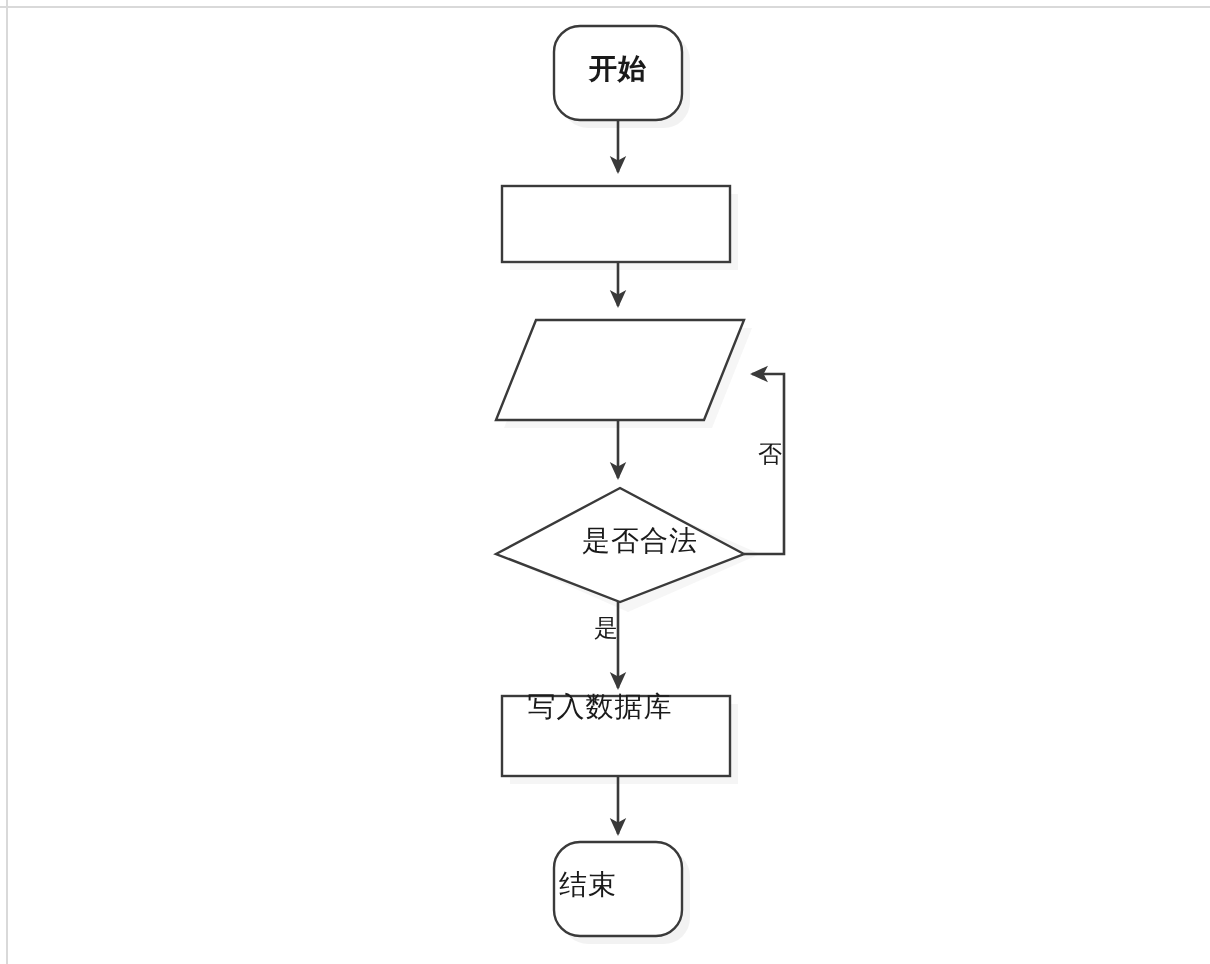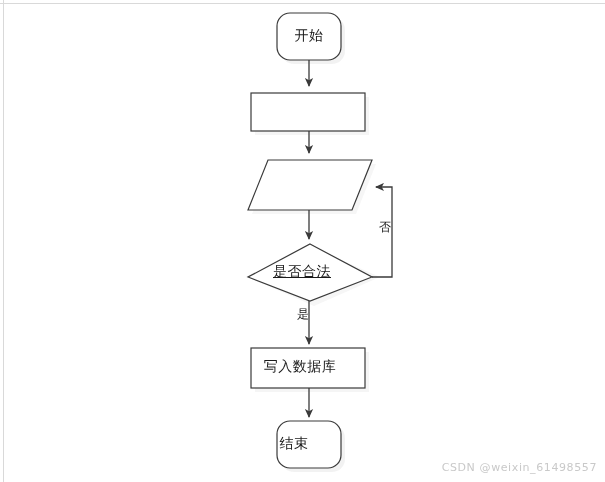--- a/index.html
+++ b/index.html
@@ -103,29 +103,28 @@
     <g stroke="#3a3a3a" stroke-width="1.2" fill="#ffffff">
       <rect x="277" y="13" width="64" height="47" rx="13" ry="13"></rect>
       <rect x="251" y="93" width="114" height="38"></rect>
       <polygon points="268,160 372,160 352,210 248,210"></polygon>
       <polygon points="310,244 372,277 310,301 248,277"></polygon>
       <rect x="251" y="348" width="114" height="40"></rect>
       <rect x="277" y="421" width="64" height="47" rx="13" ry="13"></rect>
     </g>
   </svg>
 
-  <div class="node-label" style="left:277px; top:29px; width:64px;">开始</div>
+  <div class="node-label" style="left:277px; top:29px; width:64px;font-weight:bold;">开始</div>
 
 
 
-  <div class="node-label" style="left:242px; top:265px; width:120px;text-decoration:underline;">是否合法</div>
+  <div class="node-label" style="left:260px; top:265px; width:120px;">是否合法</div>
 
-  <div class="node-label" style="left:251px; top:360px; width:98px;">写入数据库</div>
+  <div class="node-label" style="left:251px; top:348px; width:98px;">写入数据库</div>
 
   <div class="node-label" style="left:262px; top:437px; width:64px;">结束</div>
 
   <div class="edge-label" style="left:297px; top:308px;">是</div>
 
   <div class="edge-label" style="left:379px; top:221px;">否</div>
 
-  <div class="watermark">CSDN @weixin_61498557</div>
 
 </div>
 
 </body></html>

